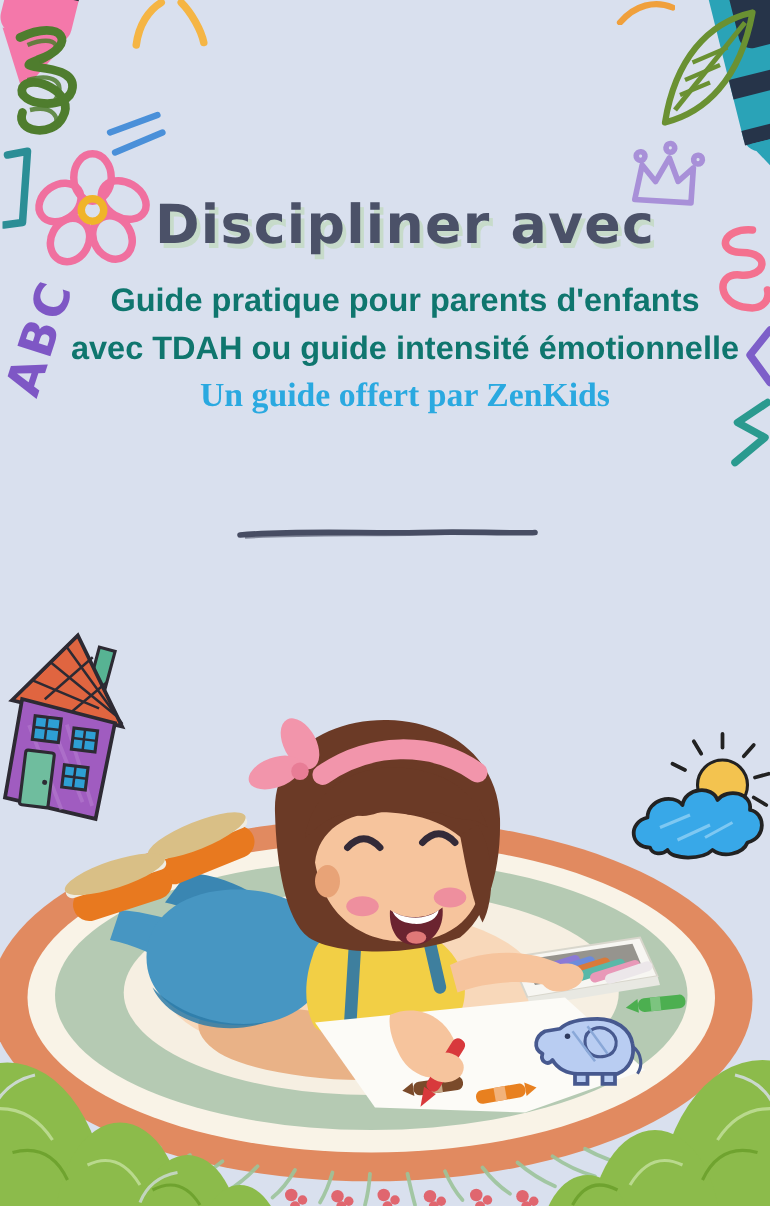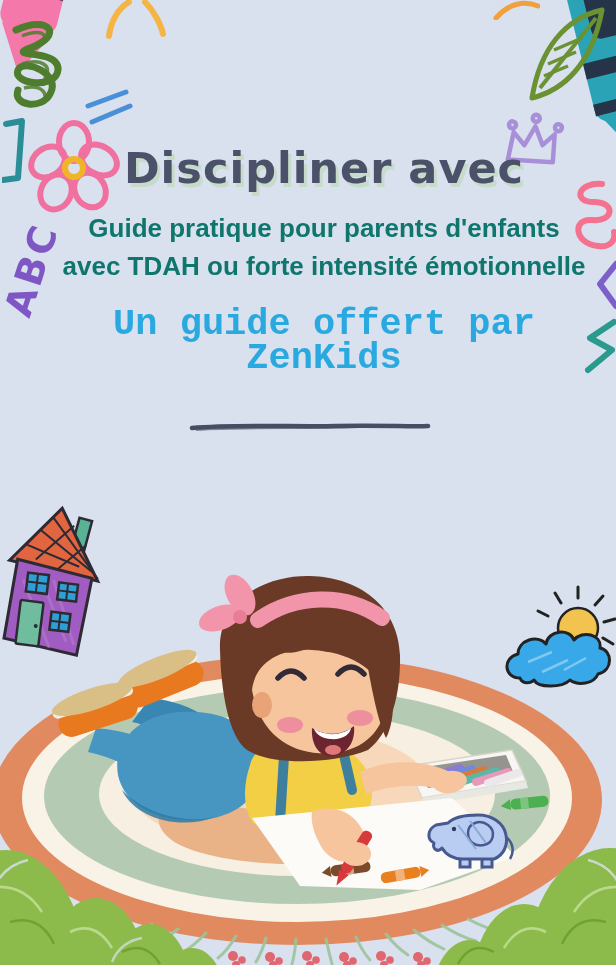--- a/index.html
+++ b/index.html
@@ -4,31 +4,31 @@
 <style>
   html,body{margin:0;padding:0;background:#b9c2d6;}
   .canvas{
     position:relative;width:616px;height:965px;margin:0 auto;
     background:#d9e0ee;overflow:hidden;
     font-family:"DejaVu Sans",sans-serif;
   }
   .deco{position:absolute;}
   .content{position:absolute;left:36px;top:142px;width:576px;text-align:center;}
   .title{
-    margin:0;font-family:"DejaVu Sans",sans-serif;font-weight:bold;
+    margin:12px;font-family:"DejaVu Sans",sans-serif;font-weight:bold;
     font-size:43px;line-height:53px;letter-spacing:1px;color:#4b5168;
     text-shadow:3px 4px 0 #c7dbca;
   }
   .subtitle{
     margin:14px 0 0;font-family:"Liberation Sans",sans-serif;font-weight:bold;
     font-size:26px;line-height:38px;color:#0f766e;
   }
   .byline{
-    margin:22px 0 0;font-family:Liberation Mono, monospace;font-weight:bold;
-    font-size:37px;line-height:34px;color:#2aa9e0;
+    margin:2px 0 0;font-family:Liberation Serif, serif;font-weight:bold;
+    font-size:27px;line-height:34px;color:#2aa9e0;
   }
   .abc{
     position:absolute;left:-16px;top:248px;
     font-family:"DejaVu Sans",sans-serif;font-weight:bold;font-size:38px;
     color:#7e57c5;letter-spacing:3px;transform:rotate(-72deg);
   }
 </style>
 </head>
 <body>
 
@@ -142,21 +142,21 @@
       <path d="M105 60 L115 66"></path>
         <path d="M63 25 L57 15"></path>
         <path d="M50 38 L40 33"></path>
     </g>
     <path d="M22 100 C 6 100, 4 80, 20 76 C 20 62, 40 56, 48 66 C 50 52, 72 50, 76 62 C 84 52, 104 56, 102 70 C 114 72, 116 92, 100 96 C 96 106, 80 108, 72 102 C 64 110, 40 110, 36 102 C 32 106, 24 106, 22 100 Z" fill="#38a8e8" stroke="#222222" stroke-width="3" stroke-linejoin="round"></path>
     <path d="M30 84 L54 74 M44 94 L70 82 M66 92 L88 80" stroke="#7ec8f2" stroke-width="2.5"></path>
   </svg>
 
   <div class="content">
     <h1 class="title"><span>Discipliner avec</span><br></h1>
-    <p class="subtitle"><span>Guide pratique pour parents d'enfants</span><br><span>avec TDAH ou forte intensité émotionnelle</span></p>
+    <p class="subtitle"><span>Guide pratique pour parents d'enfants</span><br><span>avec TDAH ou guide intensité émotionnelle</span></p>
     <p class="byline">Un guide offert par ZenKids</p>
   </div>
 
   <svg class="deco" style="left:186px;top:418px;width:248px;height:18px" viewBox="0 0 248 18">
     <path d="M6 10 C 50 6, 110 9, 150 8 C 195 7, 228 9, 242 8" stroke="#474d63" stroke-width="4.5" fill="none" stroke-linecap="round"></path>
     <path d="M10 12 C 60 9, 120 11, 170 9" stroke="#474d63" stroke-width="2" fill="none" opacity=".6"></path>
   </svg>
 
   <svg class="deco" style="left:0;top:560px;width:616px;height:405px" viewBox="0 0 616 405">
 

